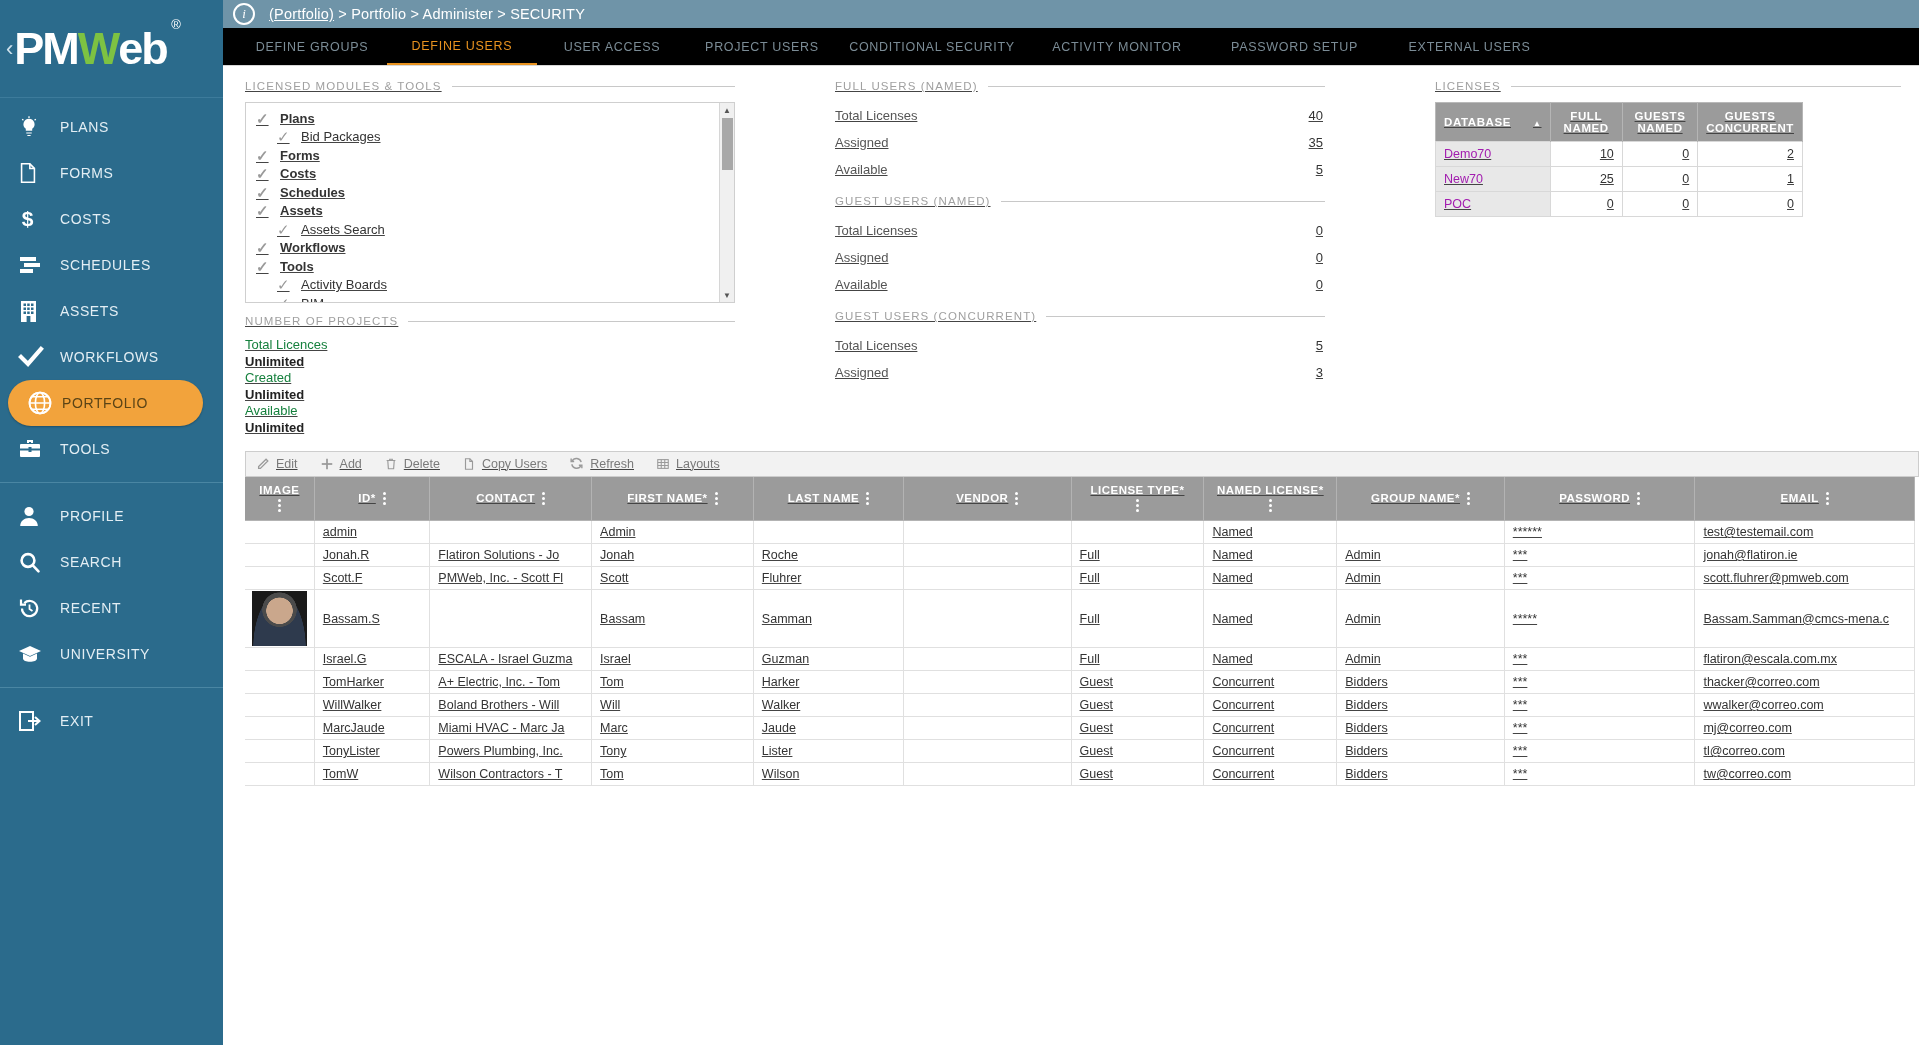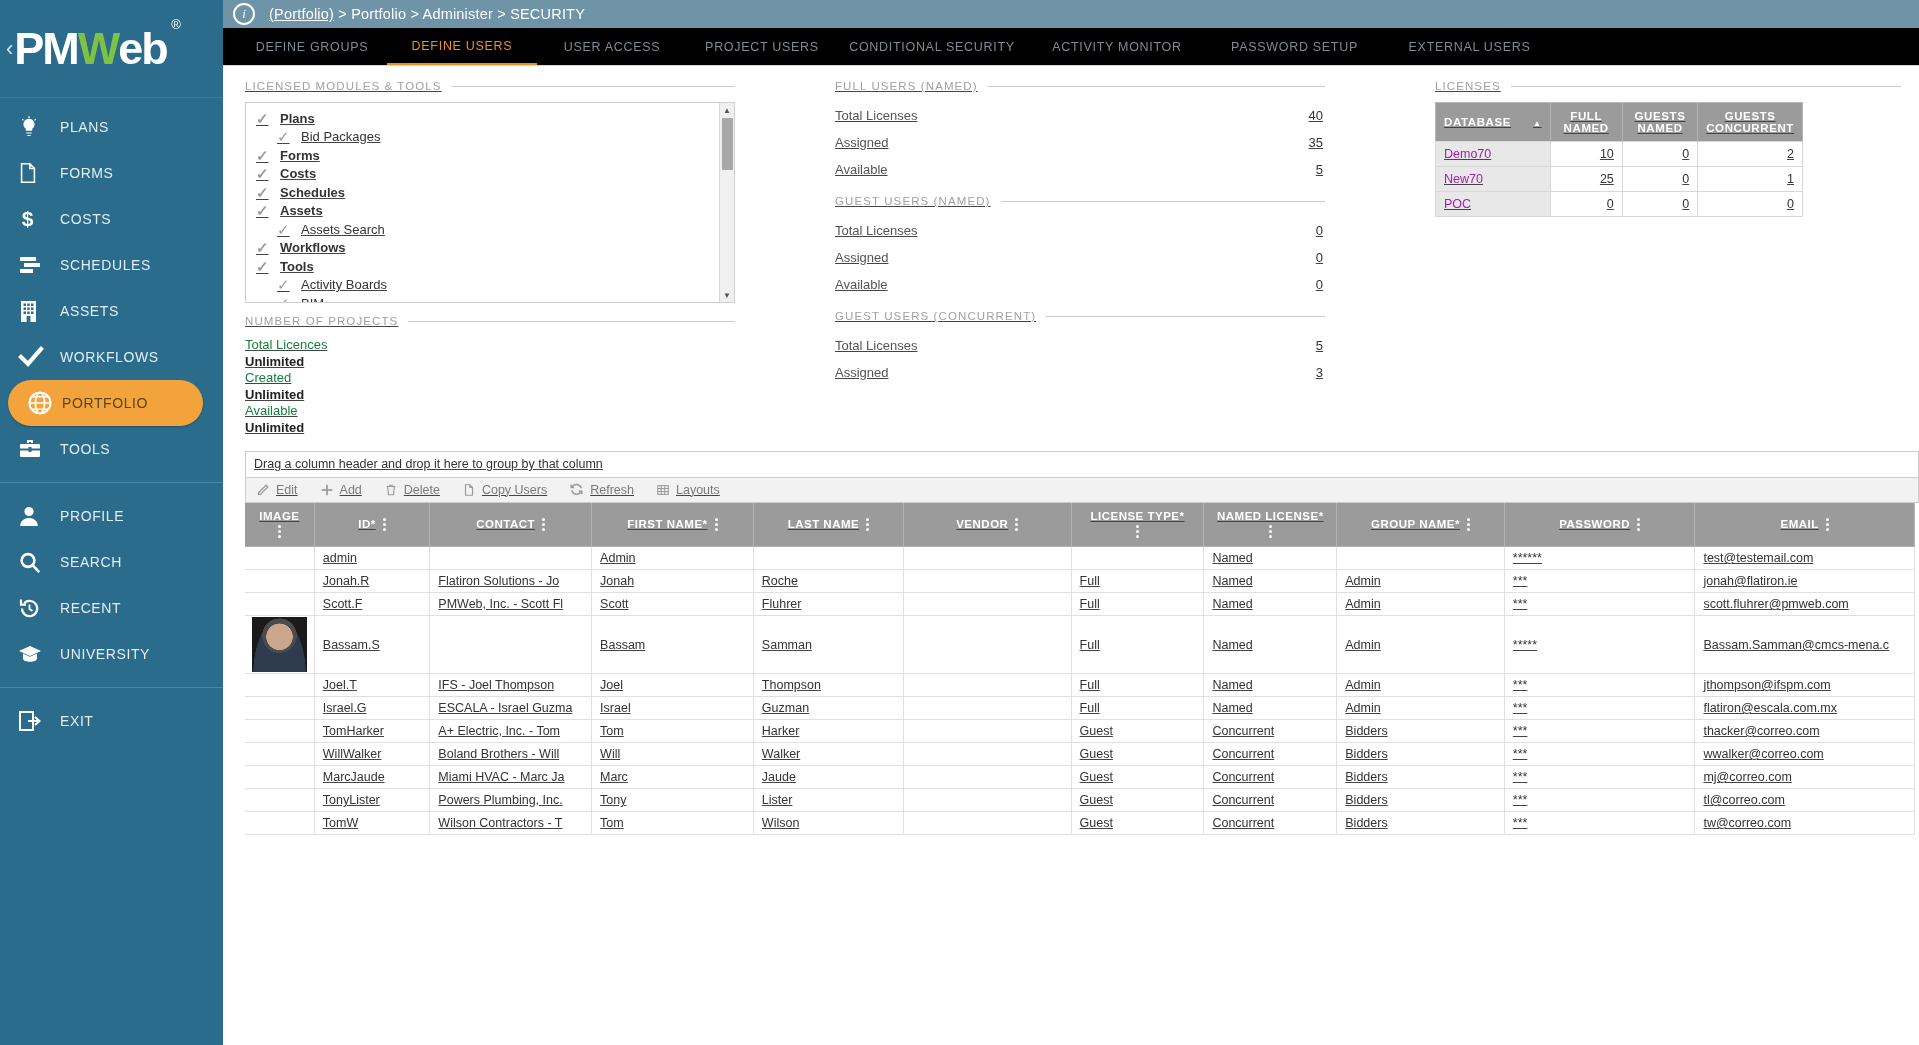--- a/index.html
+++ b/index.html
@@ -532,21 +532,20 @@
                 <td>0</td>
                 <td>0</td>
                 <td>0</td>
               </tr>
             </tbody>
           </table>
         </div>
       </div>
 
       <div class="gridwrap">
-        <div class="groupbar">Drag a column header and drop it here to group by that column</div>
 
         <div class="gridtoolbar">
           <div class="tbtn">
             <span>
               <svg width="14" height="14" viewBox="0 0 16 16" fill="none" stroke="#9a9a9a" stroke-width="1.5">
                   <path d="M11.5 2.5 13.5 4.5 5 13H3v-2z"></path>
                 </svg>
             </span>
             <span>Edit</span>
           </div>
@@ -785,33 +784,20 @@
                 <td>Bassam</td>
                 <td>Samman</td>
                 <td></td>
                 <td>Full</td>
                 <td>Named</td>
                 <td>Admin</td>
                 <td>*****</td>
                 <td>Bassam.Samman@cmcs-mena.c</td>
               </tr>
 
-              <tr>
-                <td class="avatarcell"></td>
-                <td>Joel.T</td>
-                <td>IFS - Joel Thompson</td>
-                <td>Joel</td>
-                <td>Thompson</td>
-                <td></td>
-                <td>Full</td>
-                <td>Named</td>
-                <td>Admin</td>
-                <td>***</td>
-                <td>jthompson@ifspm.com</td>
-              </tr>
 
               <tr>
                 <td class="avatarcell"></td>
                 <td>Israel.G</td>
                 <td>ESCALA - Israel Guzma</td>
                 <td>Israel</td>
                 <td>Guzman</td>
                 <td></td>
                 <td>Full</td>
                 <td>Named</td>

